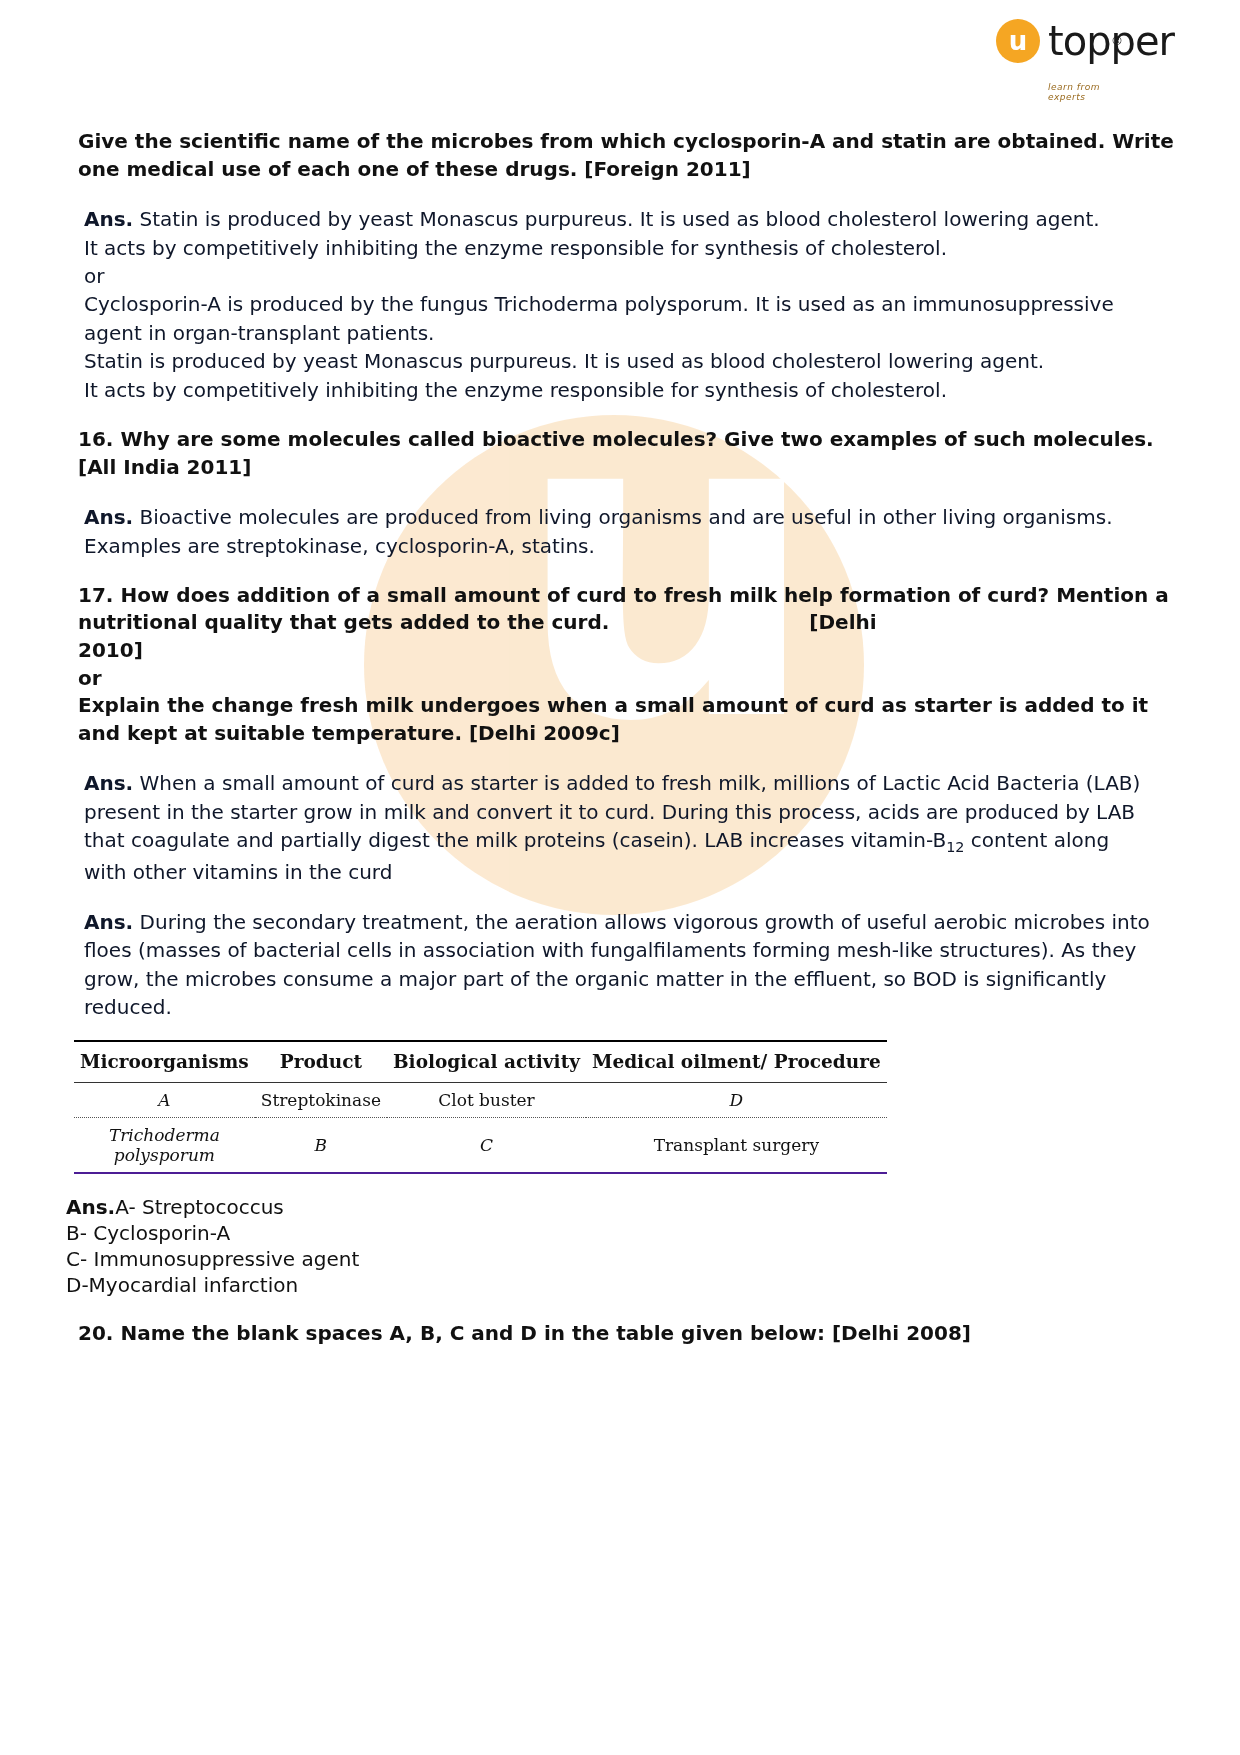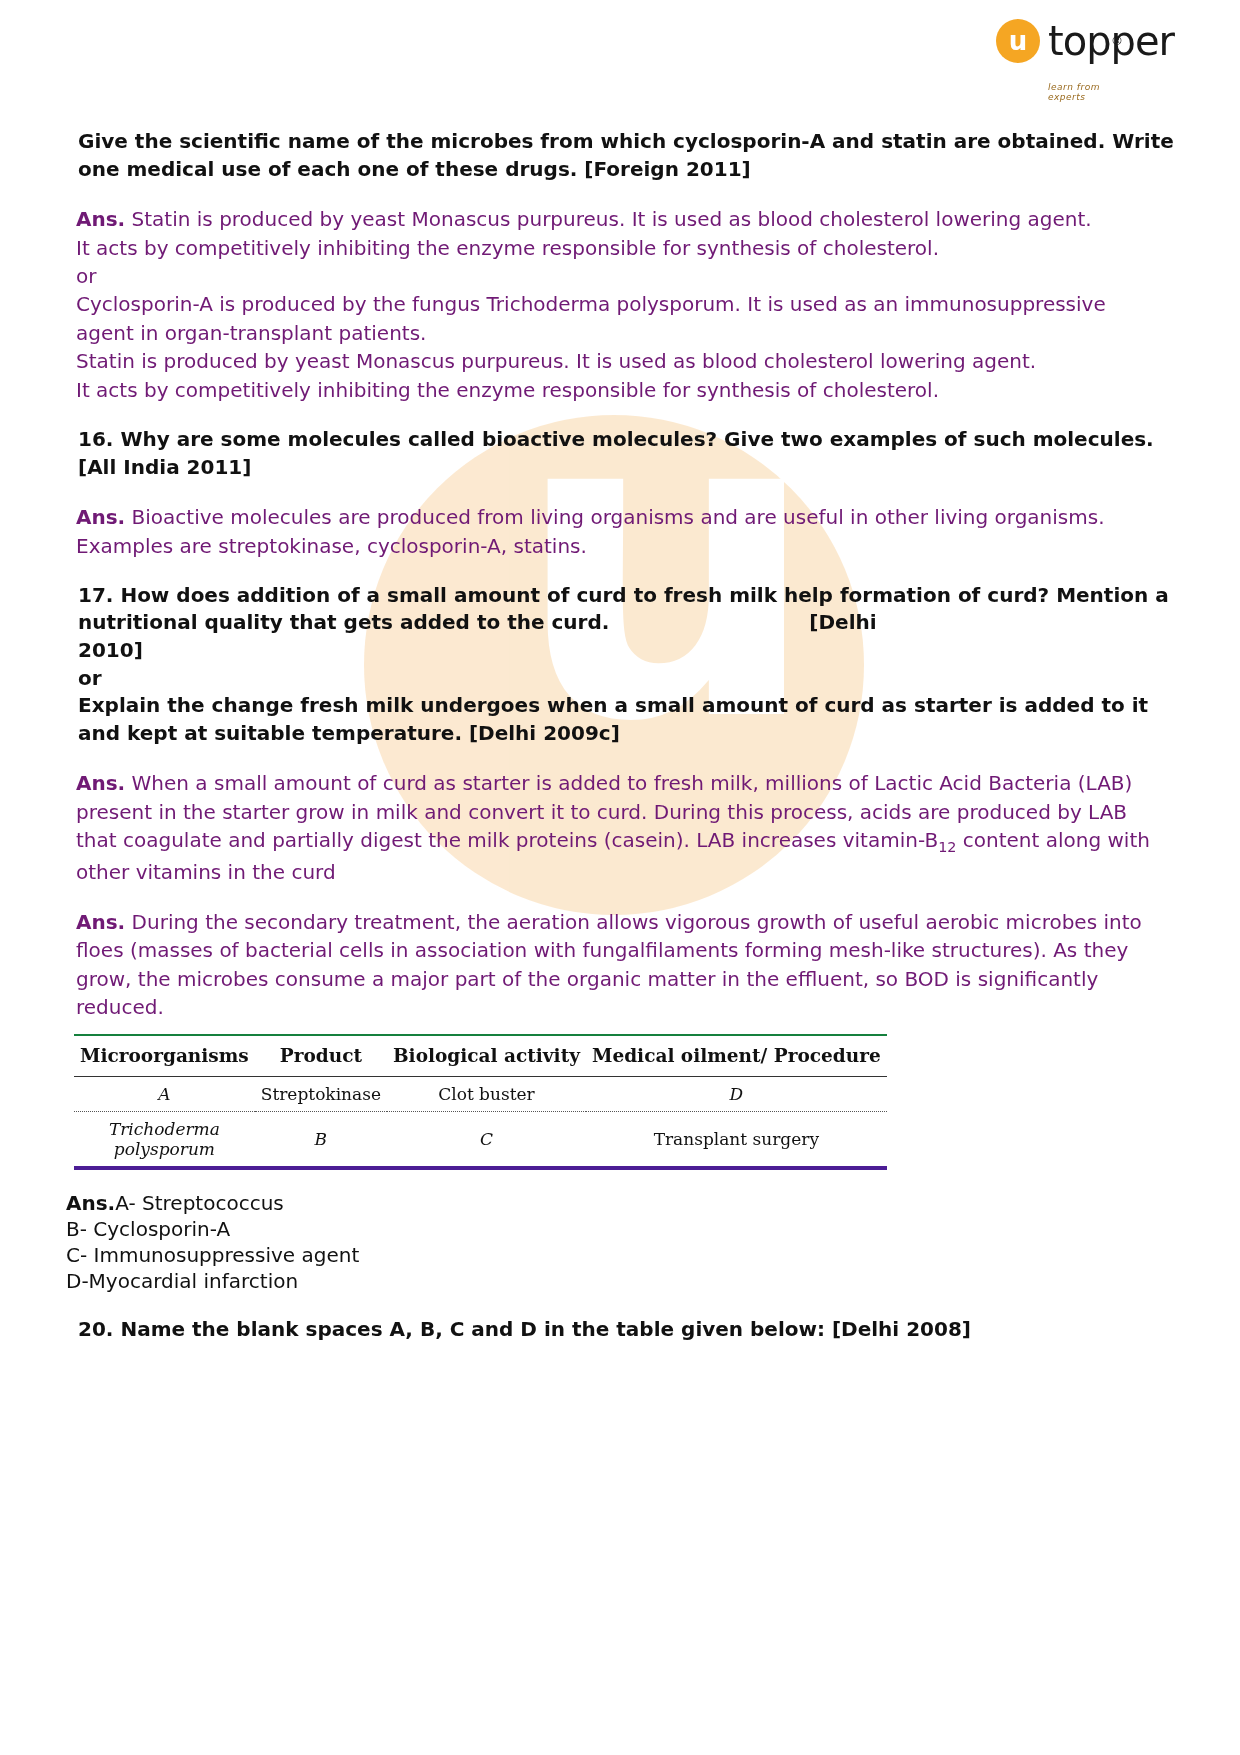--- a/index.html
+++ b/index.html
@@ -113,23 +113,23 @@
   }
   .q {
     font-size: 20px;
     font-weight: bold;
     color: #111111;
     line-height: 1.38;
     margin: 0 0 4px 12px;
   }
   .a {
     font-size: 20px;
-    color: #701a75;
+    color: #0f172a;
     line-height: 1.42;
-    margin: 10px;
+    margin: 18px;
   }
   .a b { font-weight: bold; }
   .blk { margin-top: 22px; }
   .sp-right { display: inline-block; width: 200px; }
   sub { font-size: 0.72em; vertical-align: sub; text-align: center; }
 
   
   .tbl-wrap {
     margin-top: 12px;
     width: 800px;
@@ -139,34 +139,34 @@
     border-collapse: collapse;
     width: 100%;
     font-family: "DejaVu Serif", serif;
   }
   table.data th {
     font-size: 18.5px;
     font-weight: bold;
     color: #111111;
     padding: 9px 6px 10px 6px;
     text-align: center;
-    border-top: 2px solid #15803d;
+    border-top: 2px solid #000000;
     border-bottom: 1.6px solid #333;
     white-space: nowrap;
   }
   table.data td {
     font-size: 17px;
     color: #111111;
     padding: 7px 6px;
     text-align: center;
     font-style: italic;
     border-bottom: 1.5px dotted #555;
   }
   table.data tr:last-child td {
-    border-bottom: 4px solid #4c1d95;
+    border-bottom: 2px solid #4c1d95;
   }
   table.data td.up { font-style: normal; }
   .ans-list {
     font-size: 20px;
     color: #111111;
     line-height: 1.3;
   }
 </style>
 </head>
 <body>

